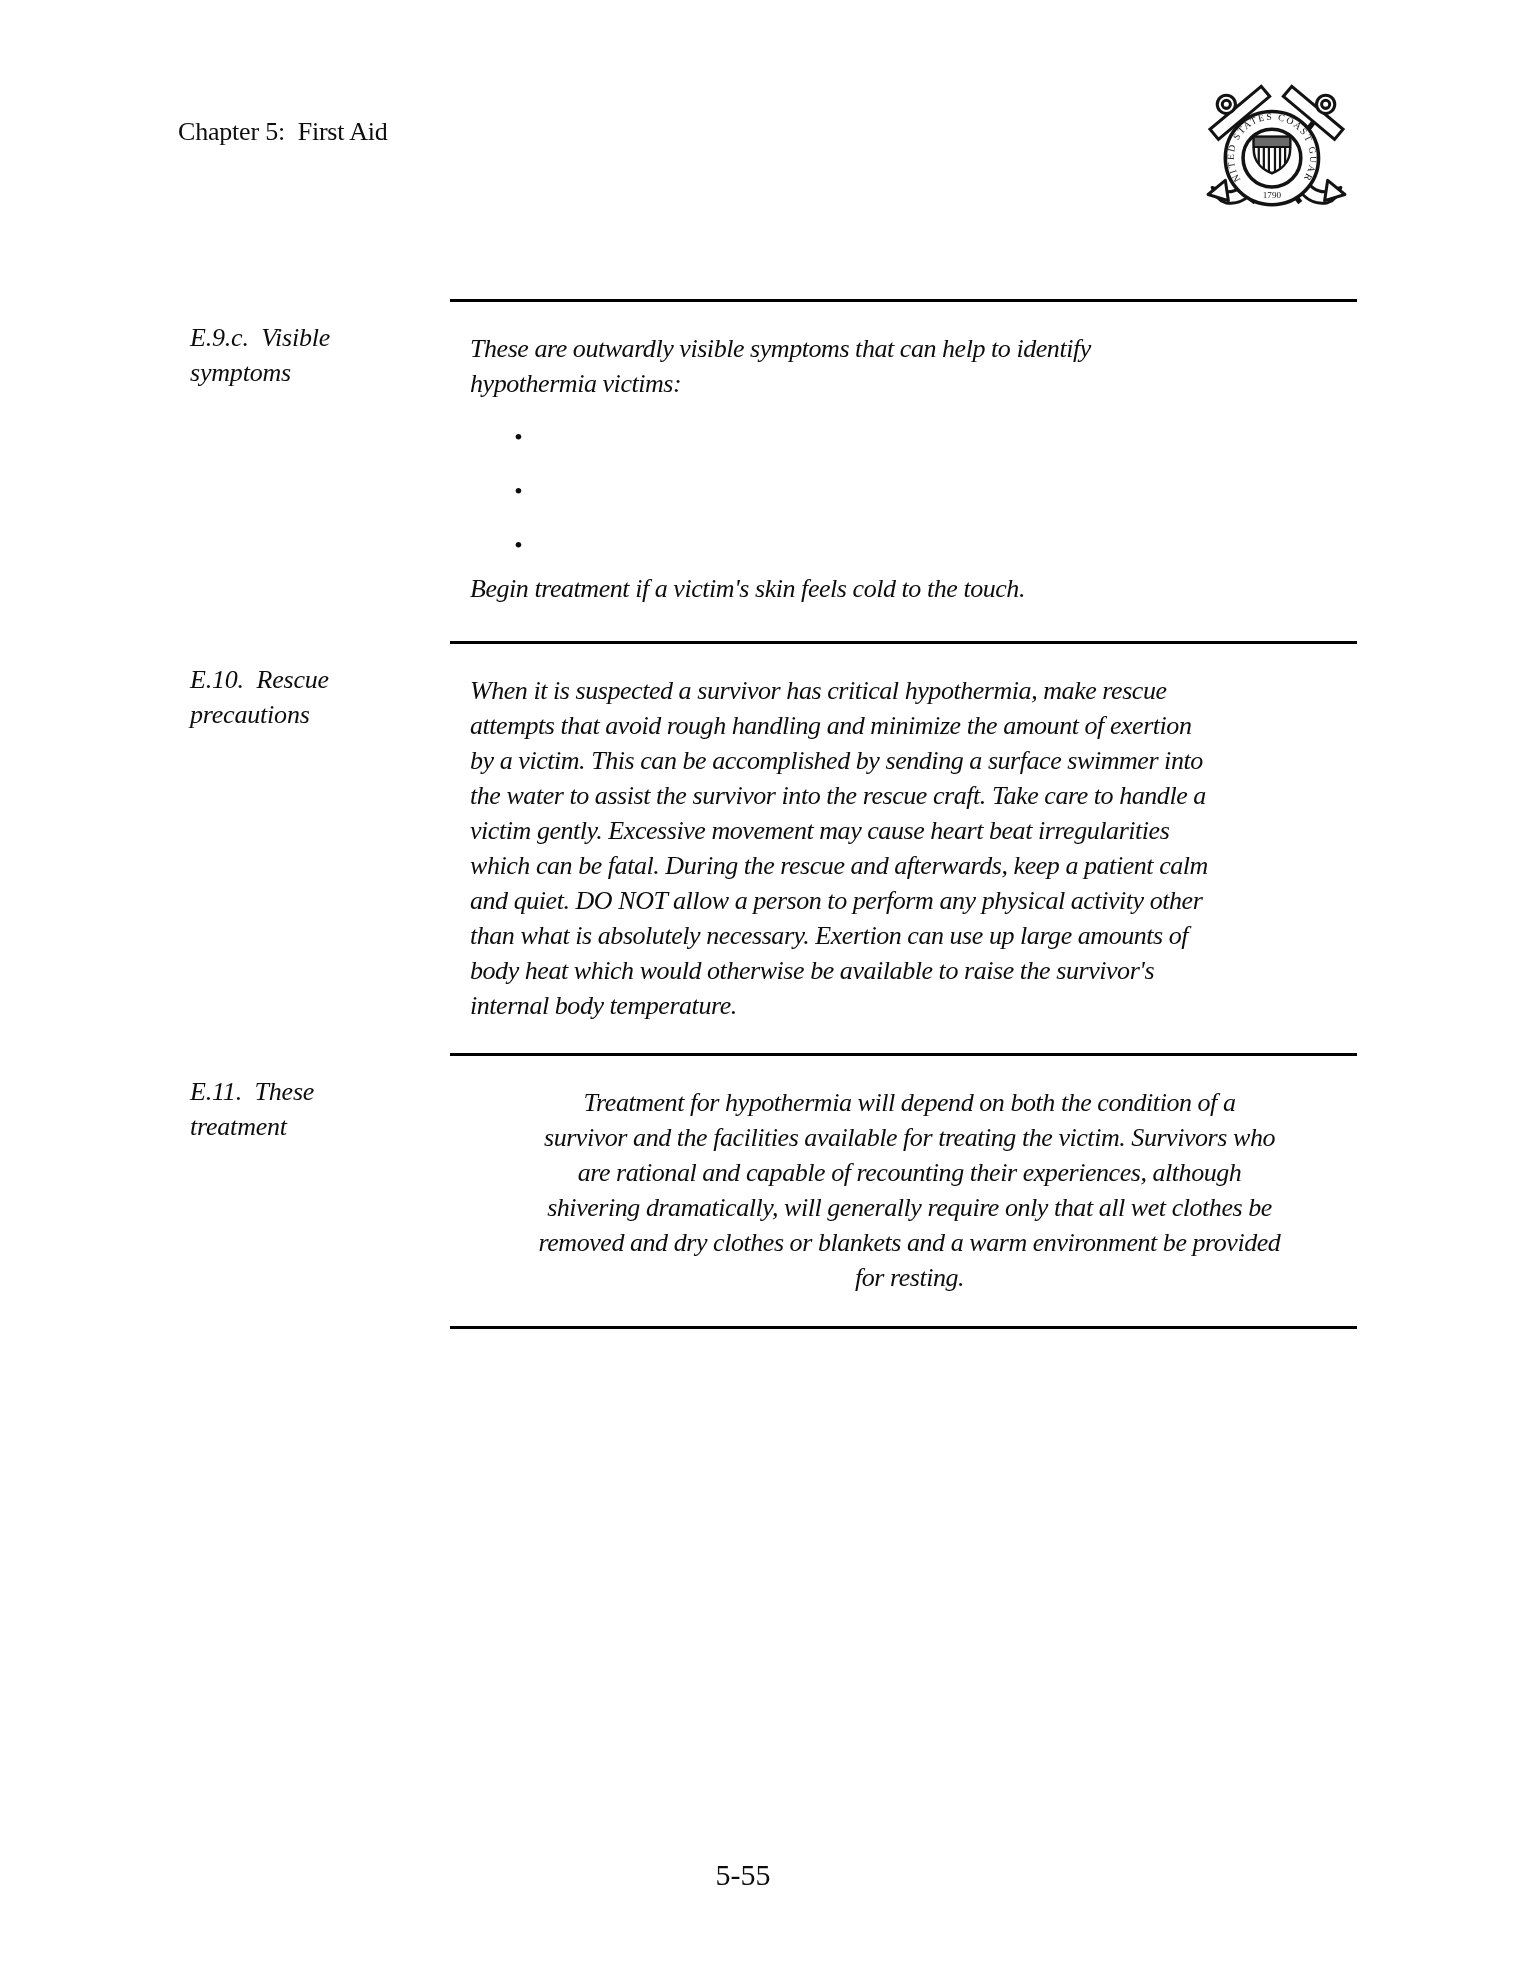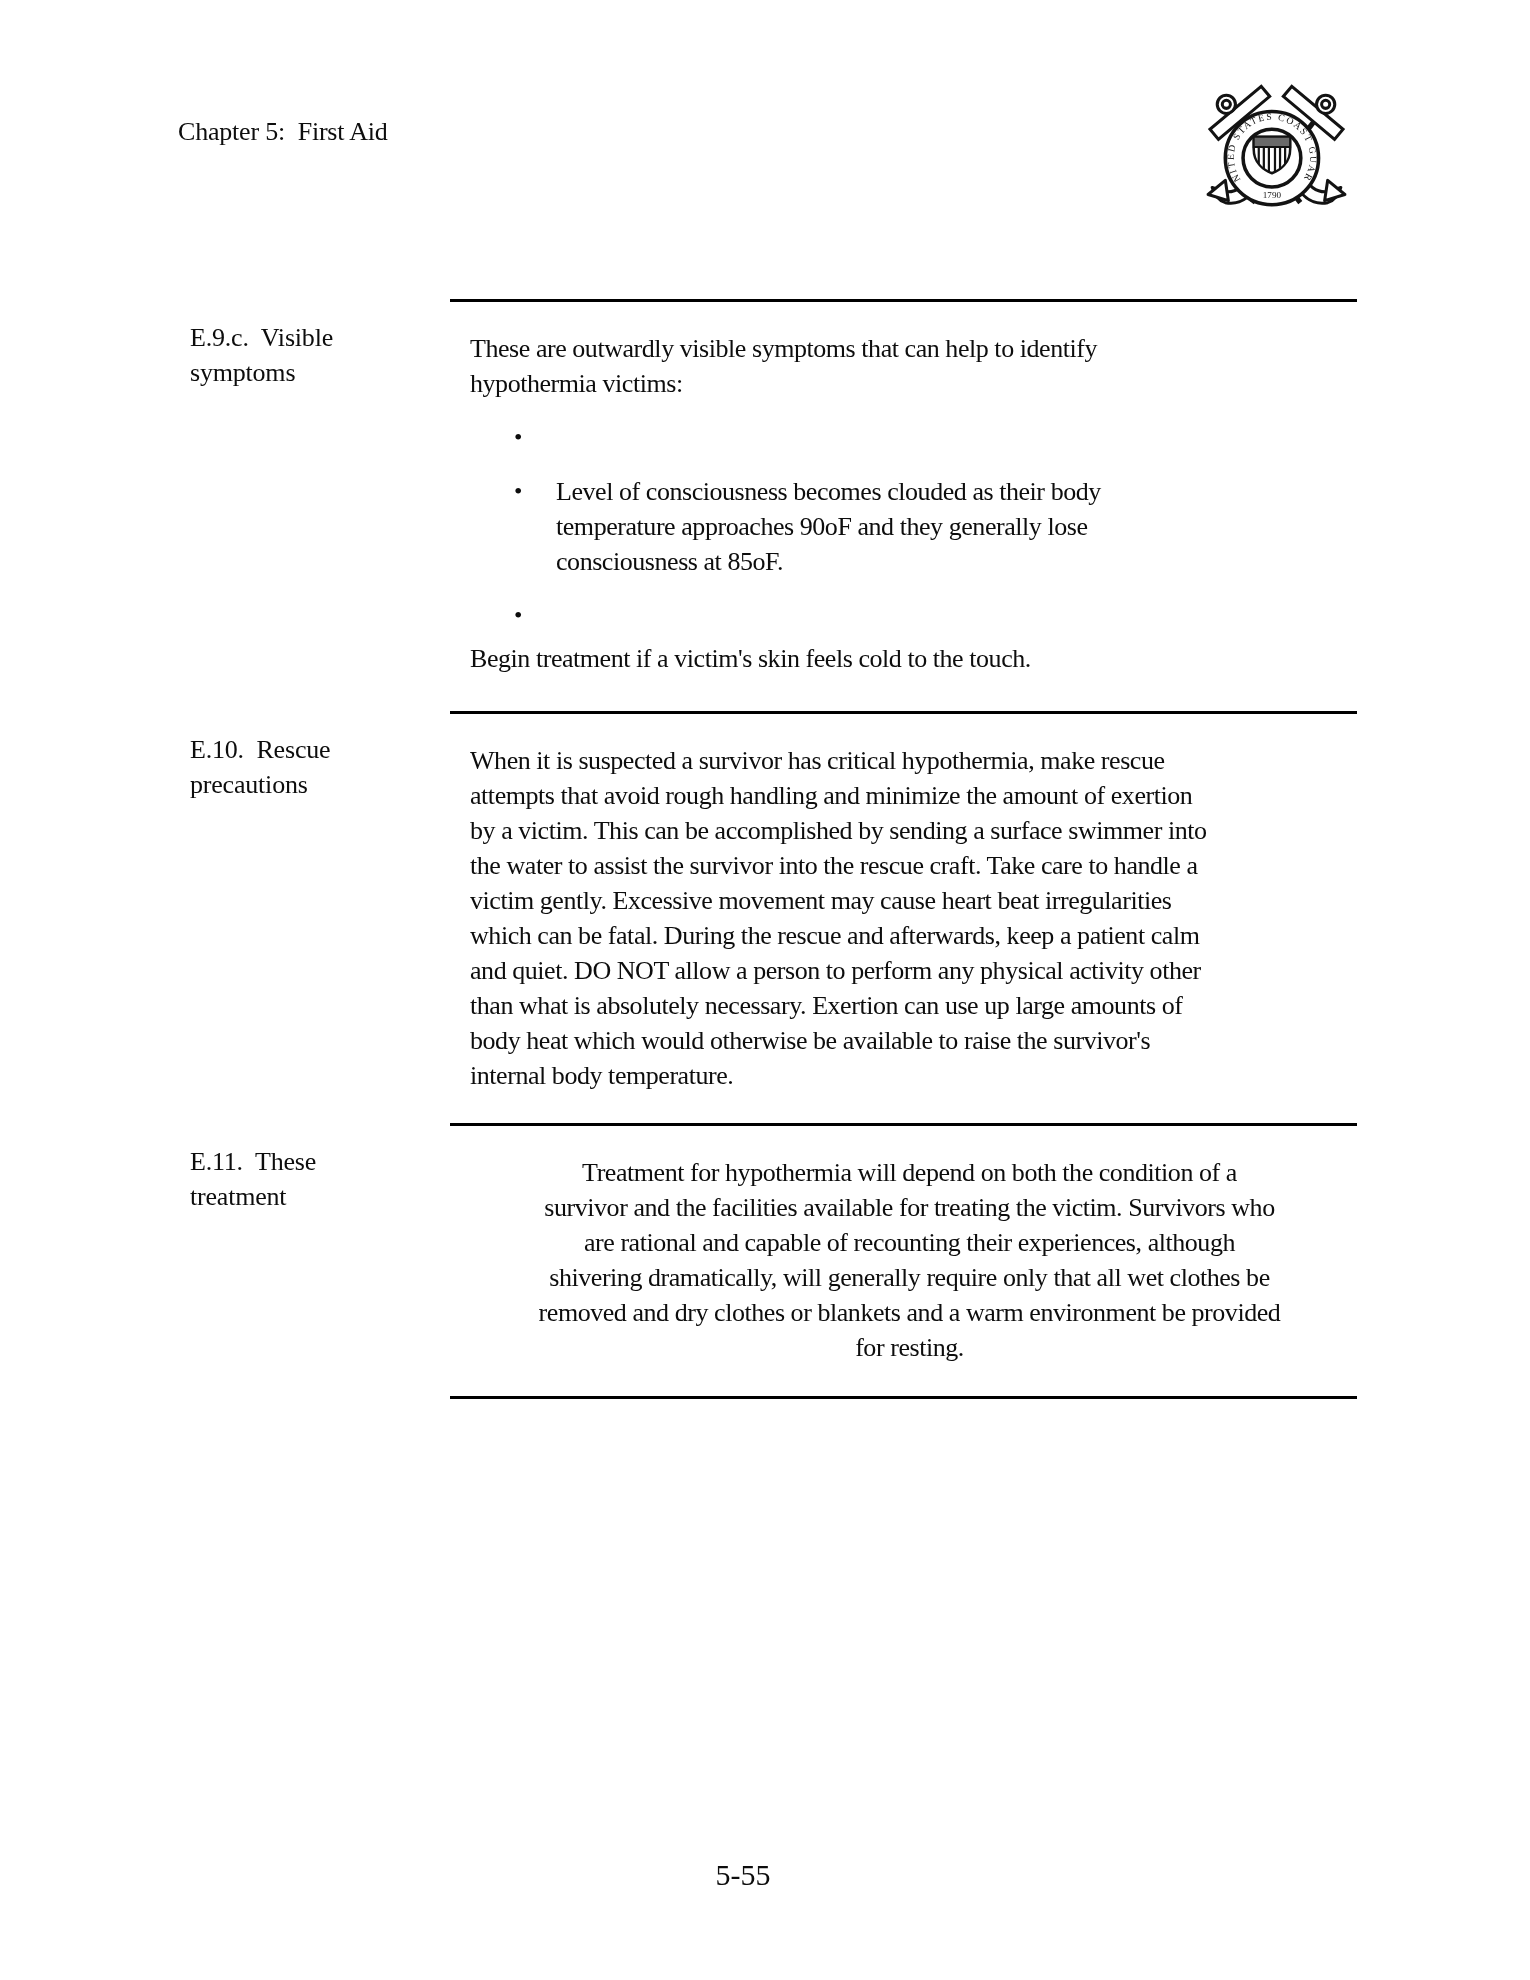--- a/index.html
+++ b/index.html
@@ -6,21 +6,21 @@
   .page{
     position:relative;width:1530px;height:1980px;background:#fff;
     color:#0d0d0d;font-family:"Liberation Serif", serif;overflow:hidden;
   }
   .chapter-header{
     position:absolute;left:178px;top:116px;font-size:26px;line-height:32px;
     white-space:pre-wrap;letter-spacing:-0.2px;
   }
   .emblem{position:absolute;left:1203px;top:80px;width:147px;height:150px;}
   .content{position:absolute;left:190px;top:299px;width:1167px;}
-  .section{display:flex;align-items:stretch;}
+  .section{display:flex;align-items:stretch;font-style:italic;}
   .sec-label{
     flex:0 0 230px;margin-right:30px;padding-top:21px;
     font-size:26px;line-height:35px;white-space:pre-wrap;letter-spacing:-0.2px;
   }
   .sec-body{
     flex:1;box-sizing:border-box;border-top:3px solid #000;
     padding:21px 0 26px 12px;font-size:26px;line-height:35px;letter-spacing:-0.45px;
   }
   .section-1 .sec-body{padding-bottom:27px;}
   .section-2 .sec-body{padding-bottom:22px;}
@@ -103,23 +103,20 @@
 symptoms</div>
       <div class="sec-body">
         <p class="intro">These are outwardly visible symptoms that can help to identify
 hypothermia victims:</p>
         <ul class="bullets">
           <li>
             <span class="marker">•</span>
           </li>
           <li>
             <span class="marker">•</span>
-            <span class="bullet-text">Level of consciousness becomes clouded as their body
-temperature approaches 90oF and they generally lose
-consciousness at 85oF.</span>
           </li>
           <li>
             <span class="marker">•</span>
           </li>
         </ul>
         <p class="outro">Begin treatment if a victim's skin feels cold to the touch.</p>
       </div>
     </div>
 
     <div class="section section-2">

